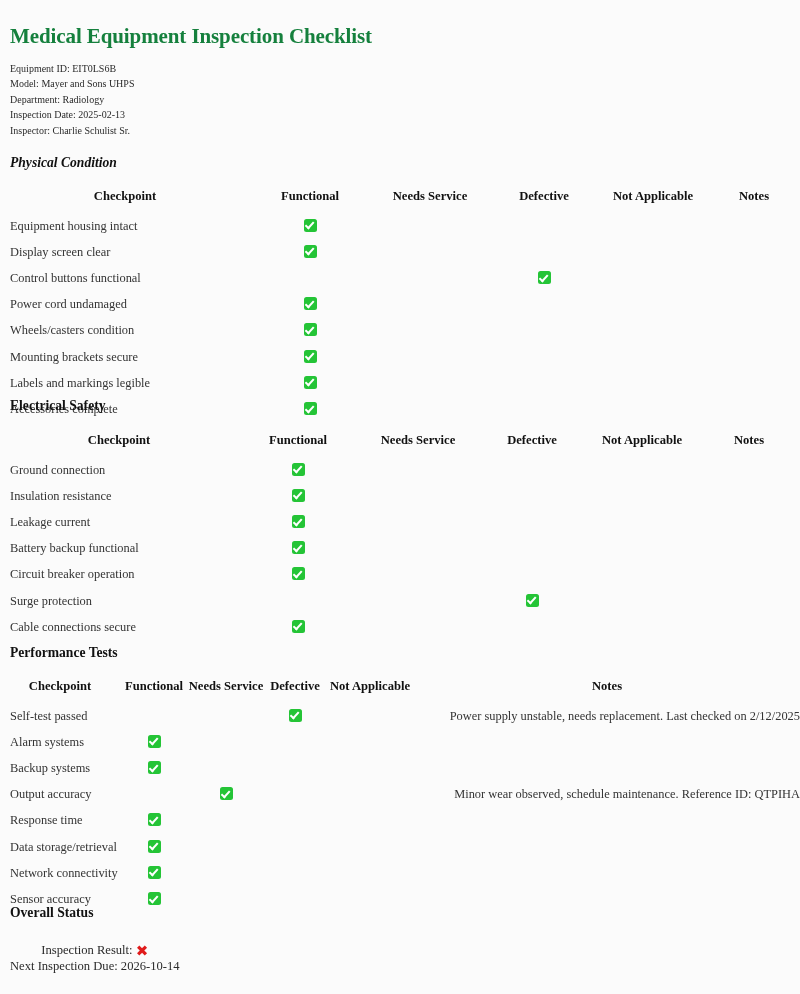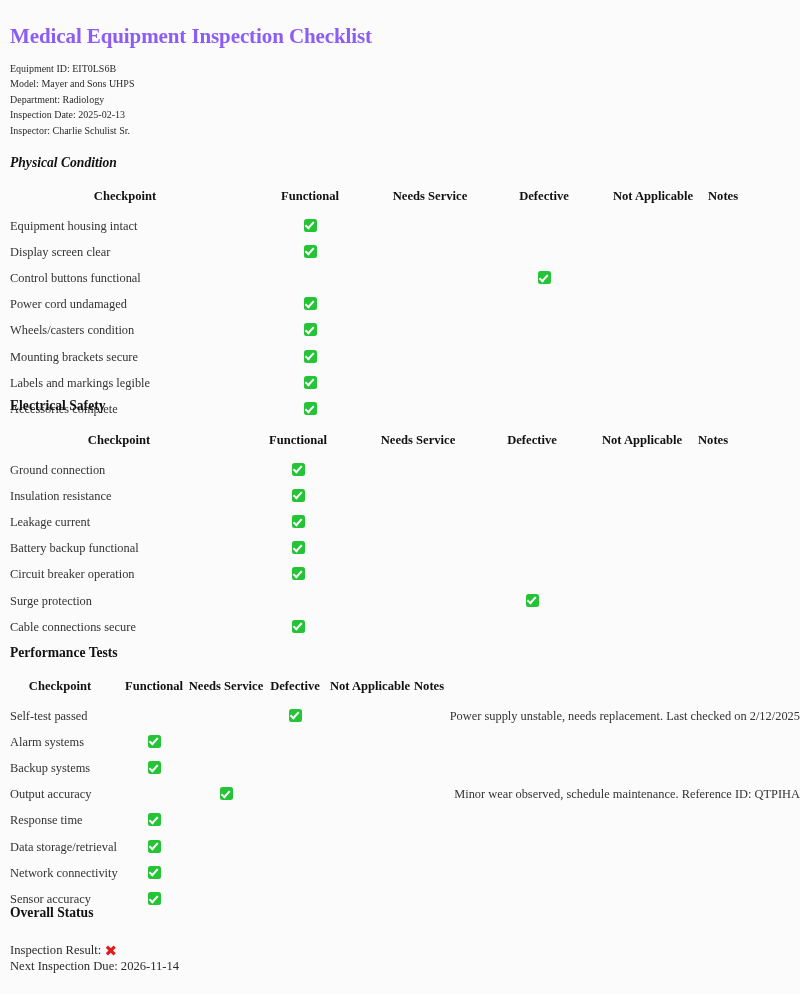--- a/index.html
+++ b/index.html
@@ -23,21 +23,21 @@
   }
 
   
   .doc-title {
     position: absolute;
     left: 10px;
     top: 24px;
     font-size: 21px;
     font-weight: bold;
     letter-spacing: -0.1px;
-    color: #8b5cf6;
+    color: #15803d;
   }
   .meta {
     position: absolute;
     left: 10px;
     top: 61px;
     font-size: 10px;
     line-height: 15.4px;
     color: #2a2a2a;
   }
   .meta div { white-space: nowrap; }
@@ -83,21 +83,21 @@
   }
   .tbl th.cp-h { text-align: center; }
   .tbl td.cp {
     padding-left: 10px;
     color: #333;
   }
   .tbl td.notes {
     text-align: right;
     color: #333;
   }
-  .tbl th.notes-h { text-align: left; }
+  .tbl th.notes-h { text-align: center; }
 
   
   .chk {
     display: inline-block;
     width: 13px;
     height: 13px;
     border-radius: 2.5px;
     background: #24c436;
     position: relative;
     vertical-align: -2px;
@@ -131,21 +131,21 @@
 
   
   .footer {
     position: absolute;
     left: 10px;
     top: 943px;
     font-size: 12.6px;
     line-height: 15.6px;
     color: #2a2a2a;
   }
-  .footer div { white-space: nowrap; }
+  .footer div { white-space: nowrap; text-align: center; }
 </style>
 </head>
 <body>
 
 <div class="page">
 
   <div class="doc-title">Medical Equipment Inspection Checklist</div>
 
   <div class="meta">
     <div>Equipment ID: EIT0LS6B</div>
@@ -414,16 +414,16 @@
           <td class="notes"></td>
         </tr>
       </tbody>
   </table>
 
   <div class="footer">
     <div>
       <span>Inspection Result:</span>
       <span class="cross">✖</span>
     </div>
-    <div>Next Inspection Due: 2026-11-14</div>
+    <div>Next Inspection Due: 2026-10-14</div>
   </div>
 
 </div>
 
 </body></html>

